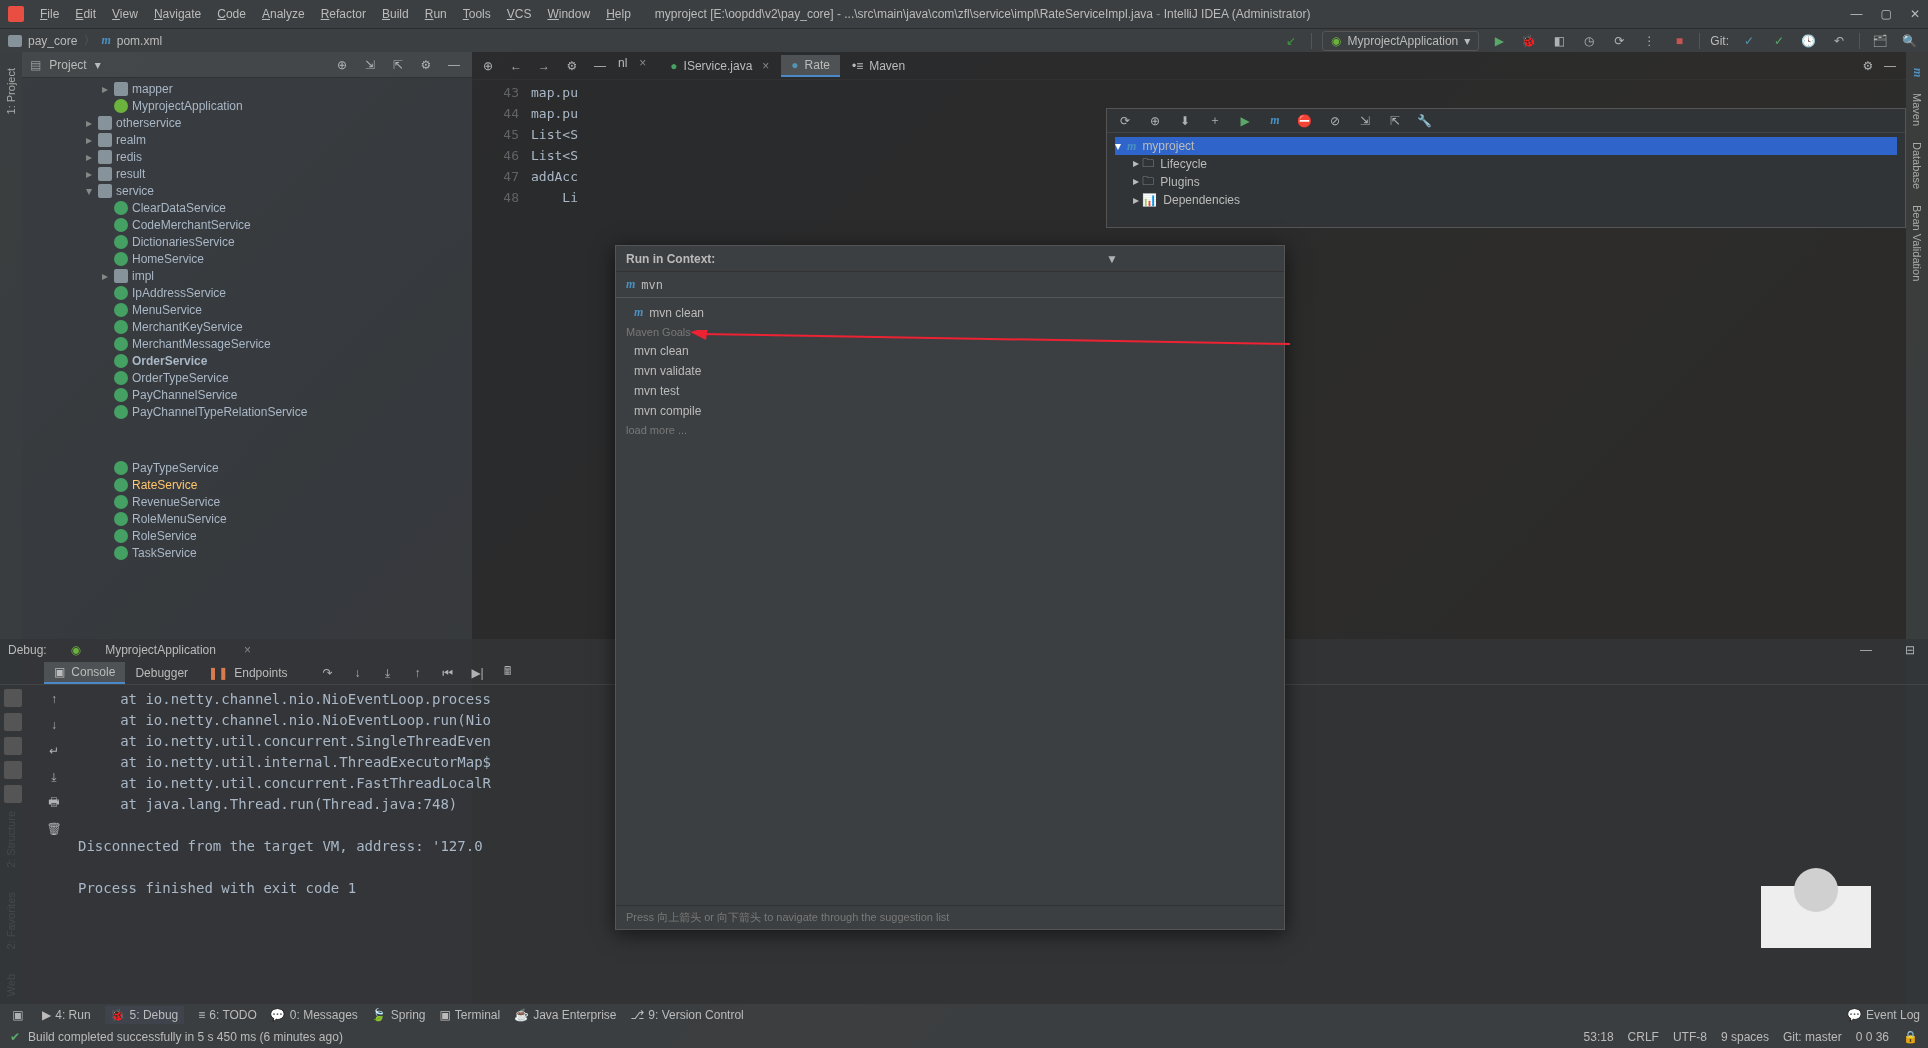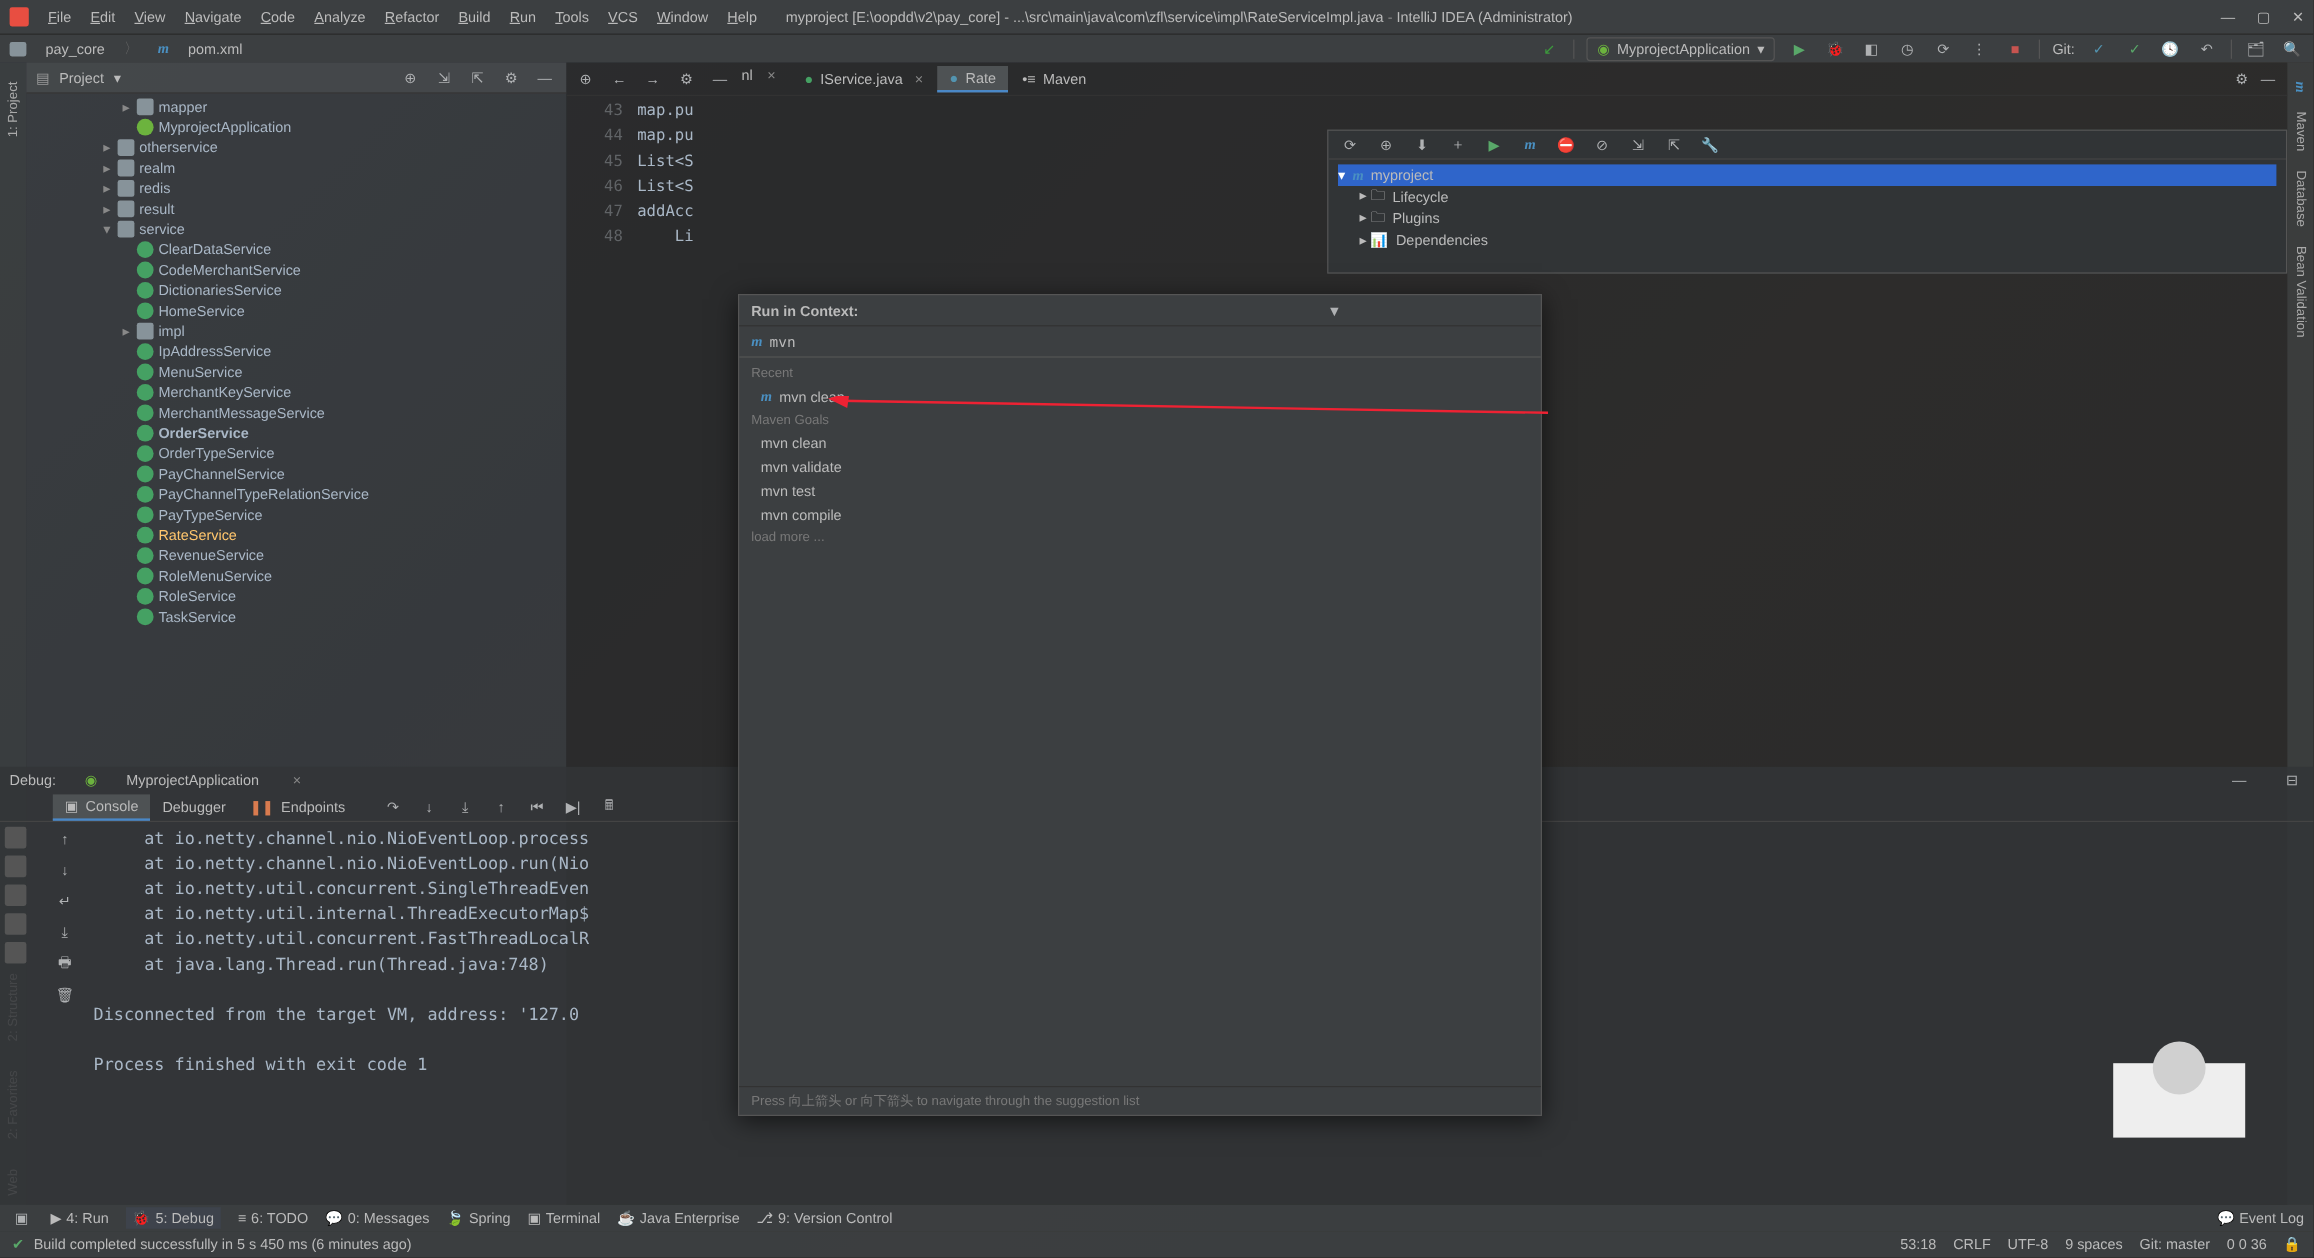--- a/index.html
+++ b/index.html
@@ -6,21 +6,21 @@
 body{width:1928px;height:1048px;background:#2b2b2b;overflow:hidden;position:relative}
 .bg-img{position:absolute;top:0;left:0;width:100%;height:100%;background:linear-gradient(135deg,#3e4a5a 0%,#2a3240 30%,#4a3e32 60%,#3a3028 100%);opacity:0.4;z-index:0}
 .titlebar{height:28px;background:#3c3f41;display:flex;align-items:center;padding:0 8px;position:relative;z-index:10}
 .titlebar .idea-icon{width:16px;height:16px;background:#e84e41;border-radius:2px;margin-right:8px}
 .menu{display:flex;gap:0}
 .menu-item{padding:4px 8px;color:#bbb;cursor:pointer}
 .menu-item:first-letter{text-decoration:underline}
 .title-path{margin-left:16px;color:#888;white-space:nowrap}
 .win-controls{margin-left:auto;display:flex;gap:18px;color:#aaa}
 .navbar{height:24px;background:#3c3f41;border-top:1px solid #2b2b2b;display:flex;align-items:center;padding:0 8px;position:relative;z-index:10}
-.nav-crumb{display:flex;align-items:center;gap:16px}
+.nav-crumb{display:flex;align-items:center;gap:6px}
 .nav-crumb .folder-icon{width:14px;height:12px;background:#87939a;border-radius:2px}
 .nav-crumb .m-icon{color:#4a90c2;font-weight:bold;font-style:italic}
 .nav-right{margin-left:auto;display:flex;align-items:center;gap:10px}
 .nav-right .sep{width:1px;height:16px;background:#555}
 .run-config{background:#3c3f41;border:1px solid #555;border-radius:3px;padding:2px 8px;display:flex;align-items:center;gap:6px}
 .icon-btn{width:20px;height:20px;display:flex;align-items:center;justify-content:center;cursor:pointer;color:#afb1b3}
 .main{display:flex;height:calc(100% - 28px - 24px - 22px - 22px);position:relative;z-index:5}
 .left-rail{width:22px;background:rgba(60,63,65,0.85);display:flex;flex-direction:column;align-items:center;padding-top:8px;gap:8px}
 .rail-label{writing-mode:vertical-rl;transform:rotate(180deg);font-size:11px;color:#aaa;padding:8px 0}
 .right-rail{width:22px;background:rgba(60,63,65,0.85);display:flex;flex-direction:column;align-items:center;padding-top:8px}
@@ -258,21 +258,21 @@
         <div class="tree-item" style="padding-left: 78px;">
           <span class="tree-arrow"></span>
           <span class="tree-icon interface"></span>
           <span class="tree-label">PayChannelService</span>
         </div>
         <div class="tree-item" style="padding-left: 78px;">
           <span class="tree-arrow"></span>
           <span class="tree-icon interface"></span>
           <span class="tree-label">PayChannelTypeRelationService</span>
         </div>
-        <div class="tree-item" style="padding-left: 78px;">
+        <div class="tree-item" style="padding-left: 78px; margin-top: 39px;">
           <span class="tree-arrow"></span>
           <span class="tree-icon interface"></span>
           <span class="tree-label">PayTypeService</span>
         </div>
         <div class="tree-item" style="padding-left: 78px;">
           <span class="tree-arrow"></span>
           <span class="tree-icon interface"></span>
           <span class="tree-label highlight">RateService</span>
         </div>
         <div class="tree-item" style="padding-left: 78px;">
@@ -381,21 +381,20 @@
 <div class="popup">
   <div class="popup-head">
     <span>Run in Context:</span>
     <span class="icon-btn">▼</span>
   </div>
   <div class="popup-input">
     <span class="m-logo">m</span>
     <input value="mvn " style="">
   </div>
   <div class="popup-list">
-    <div class="popup-section">Recent</div>
     <div class="popup-item">
         <span class="m-logo">m</span> 
         <span>mvn clean</span>
       </div>
     <div class="popup-section">Maven Goals</div>
     <div class="popup-item">mvn clean</div>
     <div class="popup-item">mvn validate</div>
     <div class="popup-item">mvn test</div>
     <div class="popup-item">mvn compile</div>
     <div class="popup-section">load more ...</div>

